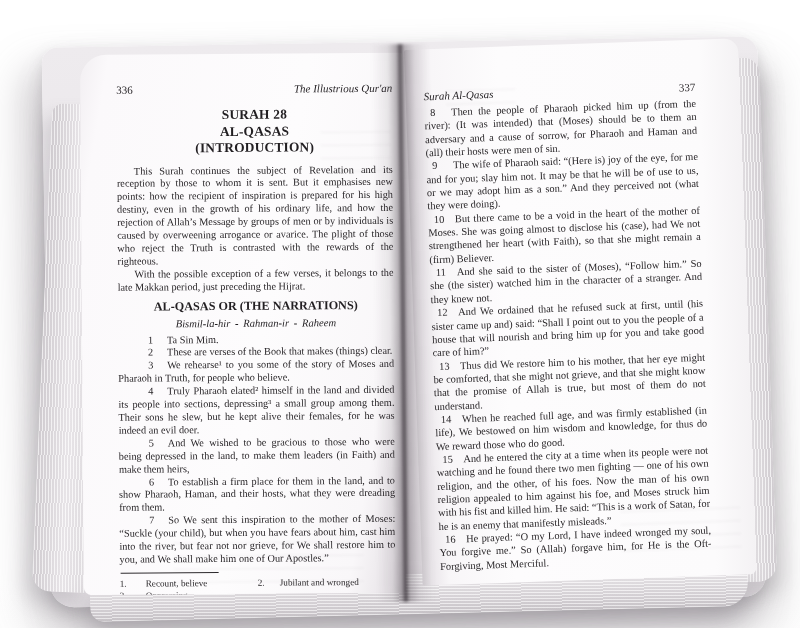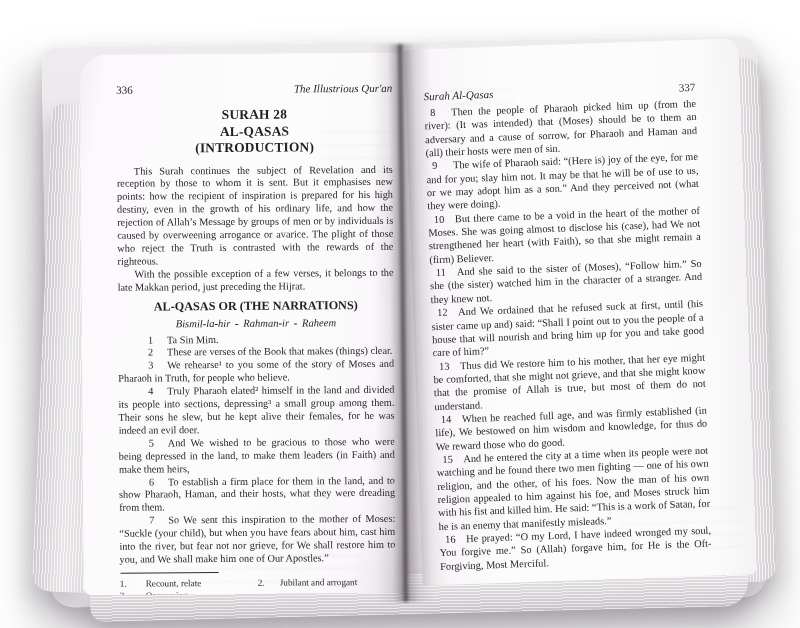--- a/index.html
+++ b/index.html
@@ -146,23 +146,23 @@
         <p class="verse"><span class="vnum">6</span><span class="vtext">To establish a firm place for them in the land, and to show Pharaoh, Haman, and their hosts, what they were dreading from them.</span></p>
         <p class="verse"><span class="vnum">7</span><span class="vtext">So We sent this inspiration to the mother of Moses: “Suckle (your child), but when you have fears about him, cast him into the river, but fear not nor grieve, for We shall restore him to you, and We shall make him one of Our Apostles.”</span></p>
       </div>
 
     <div class="footnotes">
       <div class="fn-rule"></div>
       <div>
 
       <div class="fn-row">
           <span>1.</span>
-            <span>Recount, relate</span>
+            <span>Recount, believe</span>
             <span>2.</span>
-            <span>Jubilant and arrogant</span>
+            <span>Jubilant and wronged</span>
         </div>
           <div class="fn-row">
           <span>3.</span>
             <span>Oppressing</span>
             <span></span>
             <span></span>
         </div>
         </div>
     </div>
   </div>

